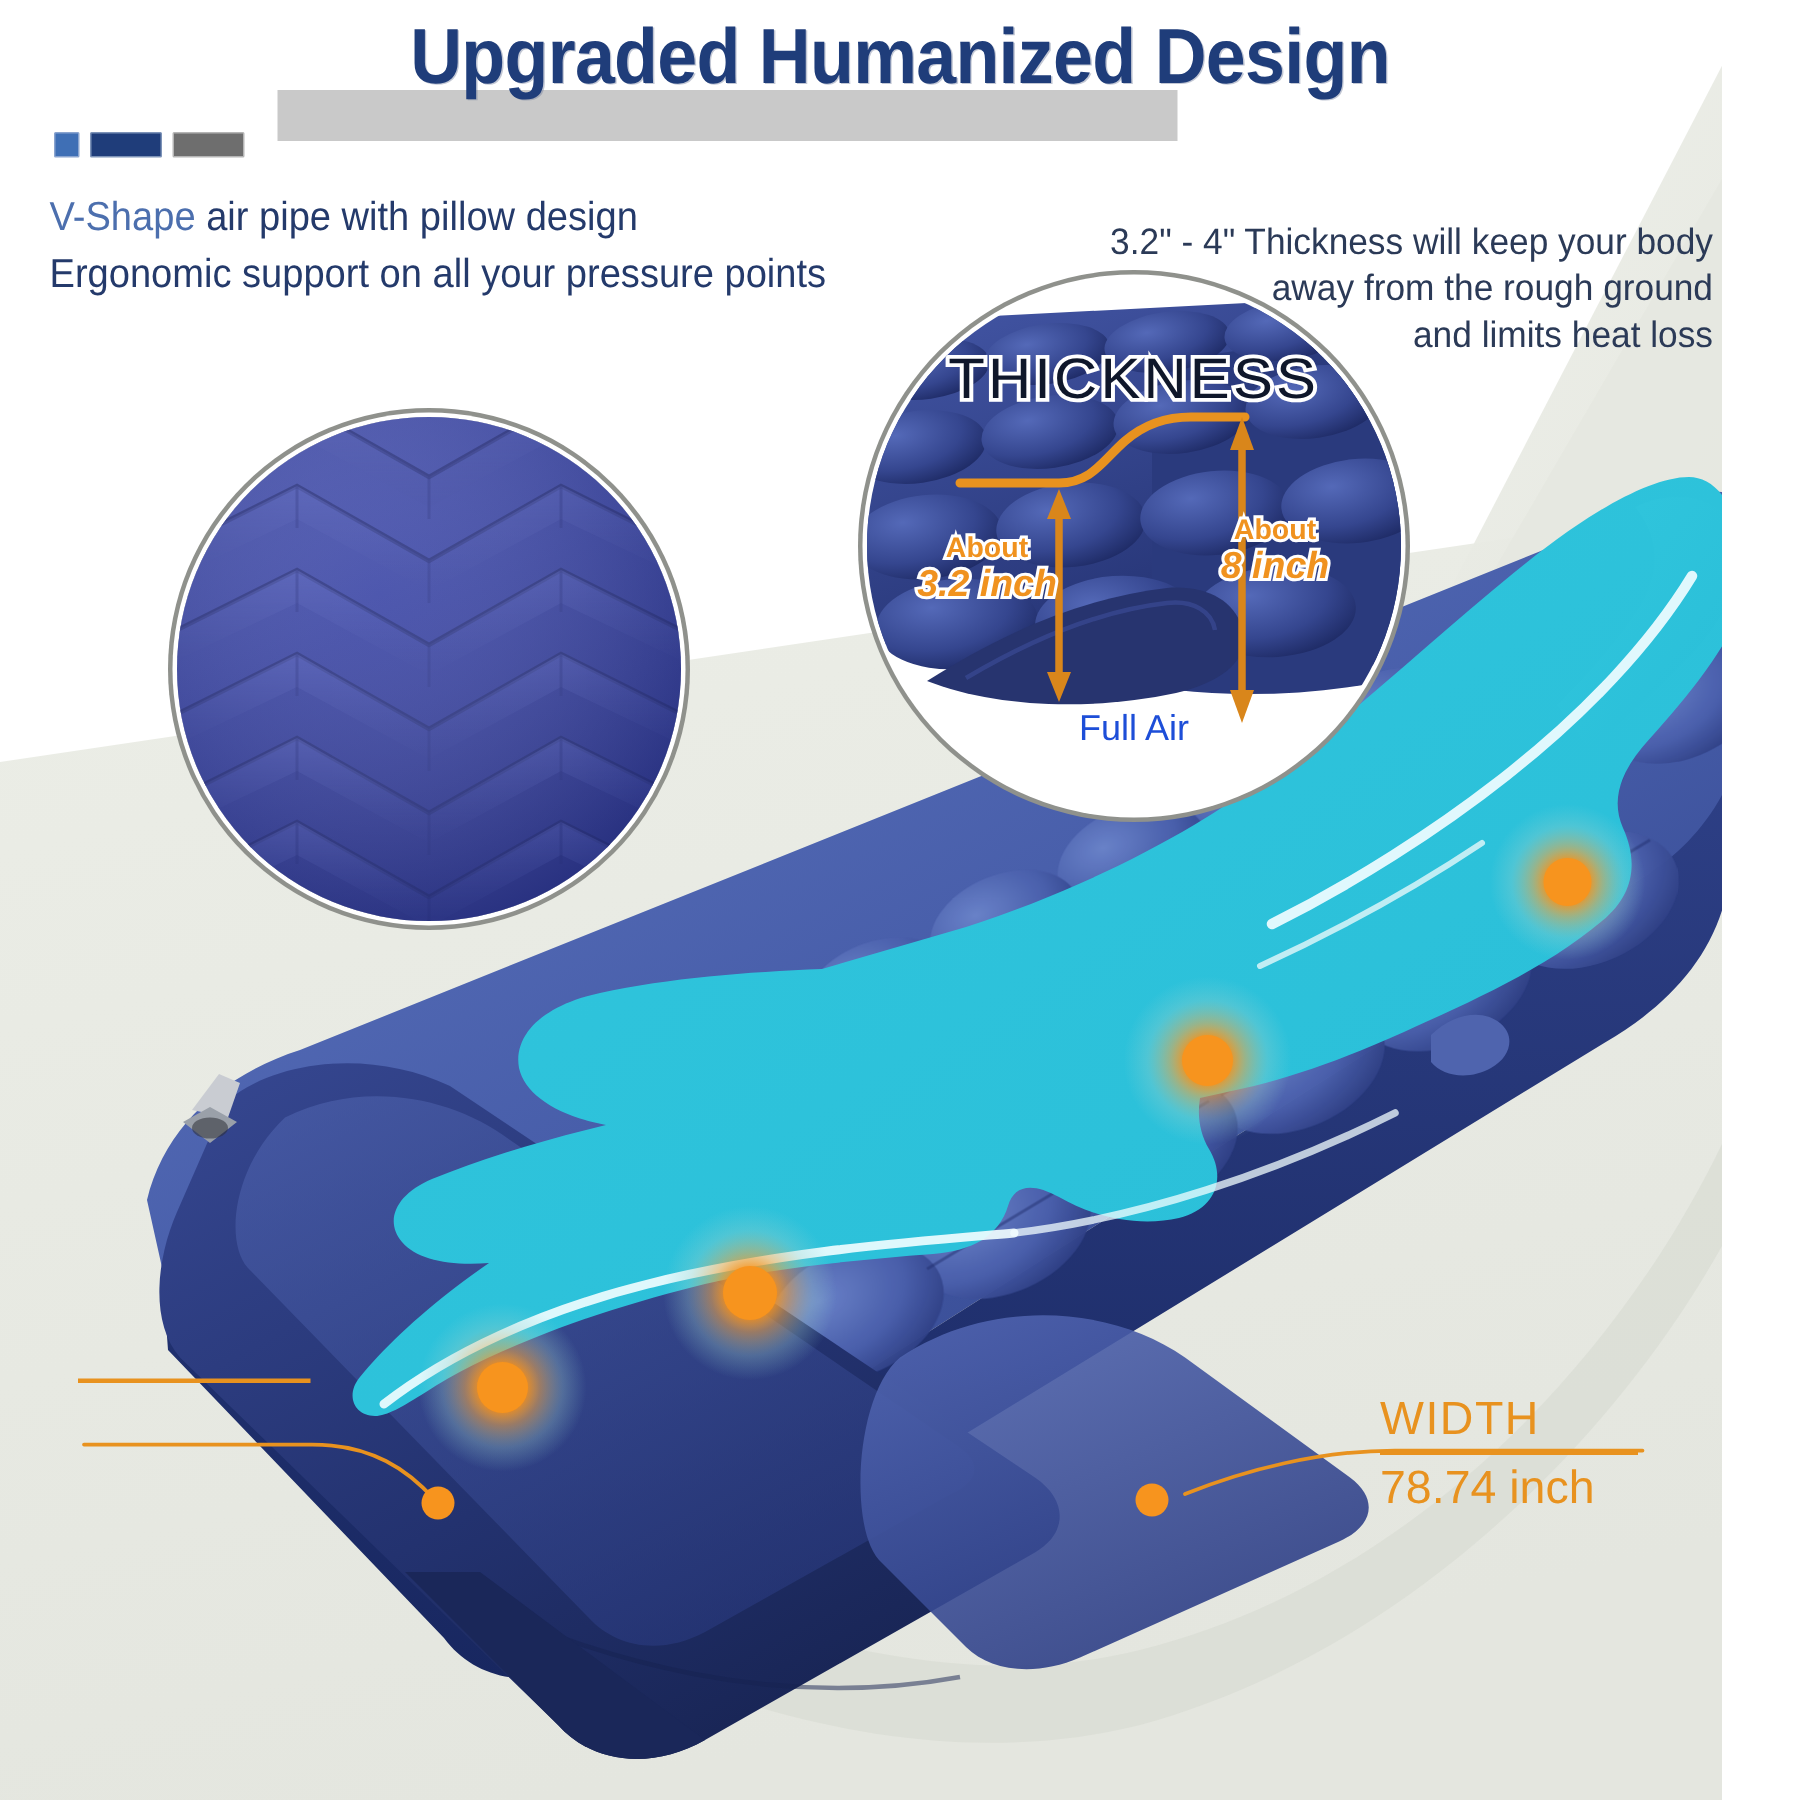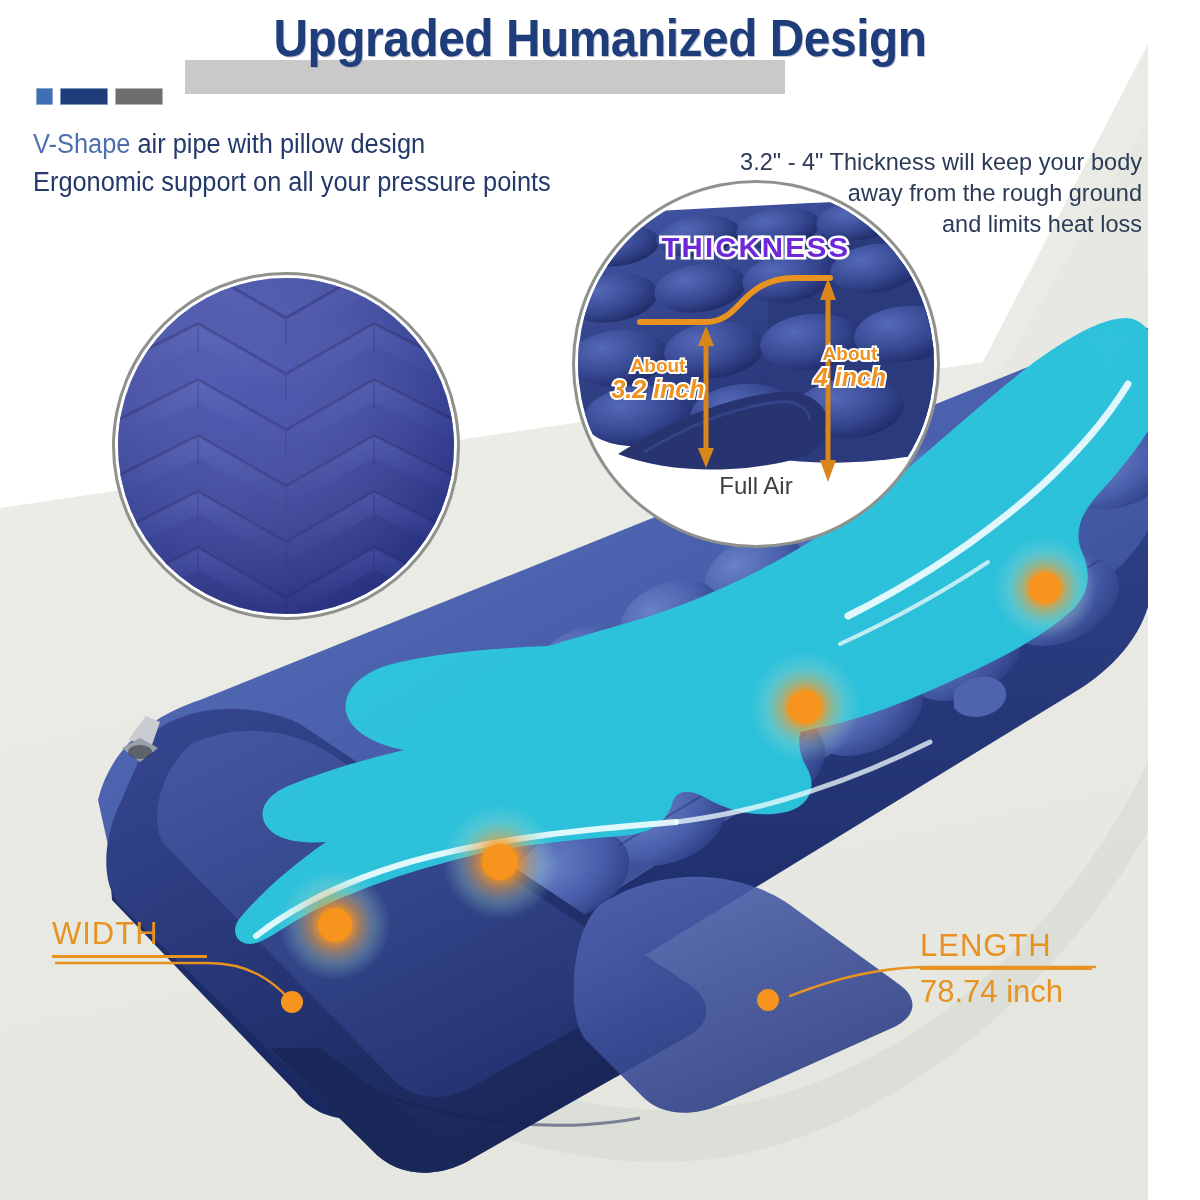--- a/index.html
+++ b/index.html
@@ -50,38 +50,38 @@
   .circ.ring{box-shadow:0 0 0 3px #ffffff, 0 0 0 6px #8f918c;}
 
   #circ-vshape{left:118px;top:278px;width:336px;height:336px;}
   #circ-thick{left:578px;top:186px;width:356px;height:356px;background:#ffffff;}
 
   .vs-inner{position:absolute;inset:0;}
 
   
   .thick-label{
     position:absolute;left:0;right:0;top:46px;text-align:center;
-    font-weight:bold;font-size:28px;letter-spacing:2px;
-    color:#6d28d9;
+    font-weight:normal;font-size:38px;letter-spacing:2px;
+    color:#0f172a;
     -webkit-text-stroke:5px #ffffff;paint-order:stroke fill;
     font-family:"Liberation Sans", sans-serif;
   }
   .thick-label span{display:inline-block;transform:scaleX(1.05);}
   .meas-lbl{
     position:absolute;text-align:center;color:#f0921f;font-weight:bold;
     -webkit-text-stroke:4px #ffffff;paint-order:stroke fill;
     line-height:1.05;font-family:"Liberation Sans", sans-serif;
   }
   .meas-lbl .a{display:block;font-size:19px;}
   .meas-lbl .b{display:block;font-size:25px;font-style:italic;}
   #lbl32{left:14px;top:170px;width:132px;}
   #lbl4{left:212px;top:158px;width:120px;}
   .fullair{
     position:absolute;left:0;right:0;bottom:42px;text-align:center;
-    color:#404040;font-size:24px;font-weight:normal;
+    color:#1d4ed8;font-size:24px;font-weight:normal;
   }
 
   
   .dim{position:absolute;color:#e8921f;}
   .dim .cap{font-size:31px;letter-spacing:1px;}
   .dim .val{font-size:31px;}
   .dim .rule{height:2.5px;background:#e8921f;margin:3px 0 4px 0;}
   #dim-width{left:52px;top:916px;width:160px;}
   #dim-width .rule{width:155px;}
   #dim-length{left:920px;top:928px;width:175px;text-align:left;}
@@ -479,30 +479,29 @@
       <span>THICKNESS</span>
     </div>
 
     <div class="meas-lbl nosel" id="lbl32">
       <span class="a">About</span>
       <span class="b">3.2 inch</span>
     </div>
 
     <div class="meas-lbl nosel" id="lbl4">
       <span class="a">About</span>
-      <span class="b">4 inch</span>
+      <span class="b">8 inch</span>
     </div>
 
     <div class="fullair nosel">Full Air</div>
   </div>
 
   <div class="dim nosel" id="dim-width">
+    <div class="rule"></div>
+  </div>
+
+  <div class="dim nosel" id="dim-length">
     <div class="cap">WIDTH</div>
     <div class="rule"></div>
-  </div>
-
-  <div class="dim nosel" id="dim-length">
-    <div class="cap">LENGTH</div>
-    <div class="rule"></div>
     <div class="val">78.74 inch</div>
   </div>
 
 </div>
 
 </body></html>

